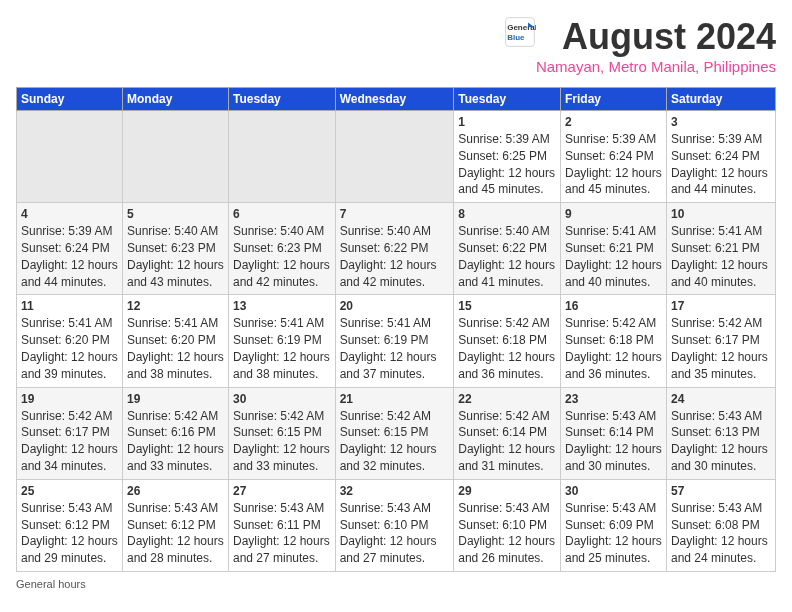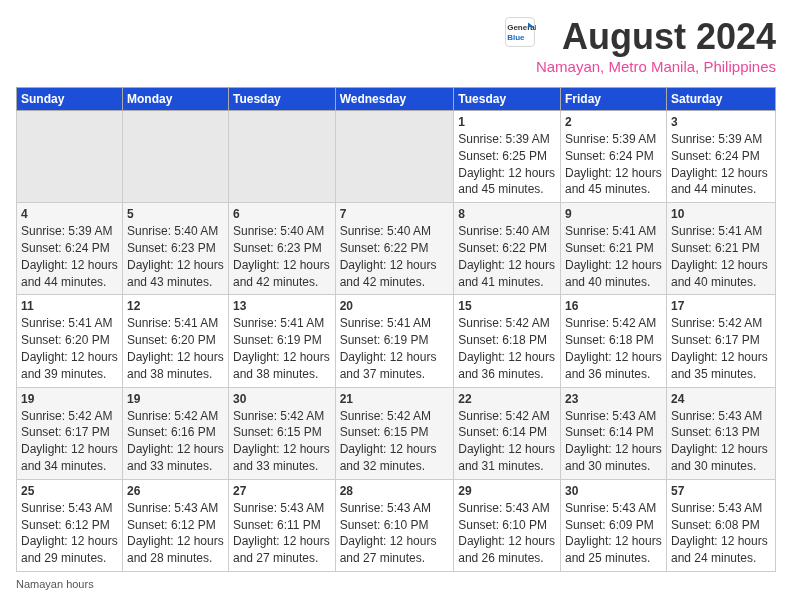--- a/index.html
+++ b/index.html
@@ -279,21 +279,21 @@
 Sunset: 6:12 PM
 Daylight: 12 hours and 28 minutes.</div>
         </td>
         <td>
           <span class="day-num">27</span>
           <div class="day-info" style="white-space: pre-line;">Sunrise: 5:43 AM
 Sunset: 6:11 PM
 Daylight: 12 hours and 27 minutes.</div>
         </td>
         <td>
-          <span class="day-num">28</span>
+          <span class="day-num">32</span>
           <div class="day-info" style="white-space: pre-line;">Sunrise: 5:43 AM
 Sunset: 6:10 PM
 Daylight: 12 hours and 27 minutes.</div>
         </td>
         <td>
           <span class="day-num">29</span>
           <div class="day-info" style="white-space: pre-line;">Sunrise: 5:43 AM
 Sunset: 6:10 PM
 Daylight: 12 hours and 26 minutes.</div>
         </td>
@@ -306,13 +306,13 @@
         <td>
           <span class="day-num">57</span>
           <div class="day-info" style="white-space: pre-line;">Sunrise: 5:43 AM
 Sunset: 6:08 PM
 Daylight: 12 hours and 24 minutes.</div>
         </td>
       </tr>
     </tbody>
 </table>
 
-<div class="footer-note">Namayan hours</div>
+<div class="footer-note">General hours</div>
 
 </body></html>

